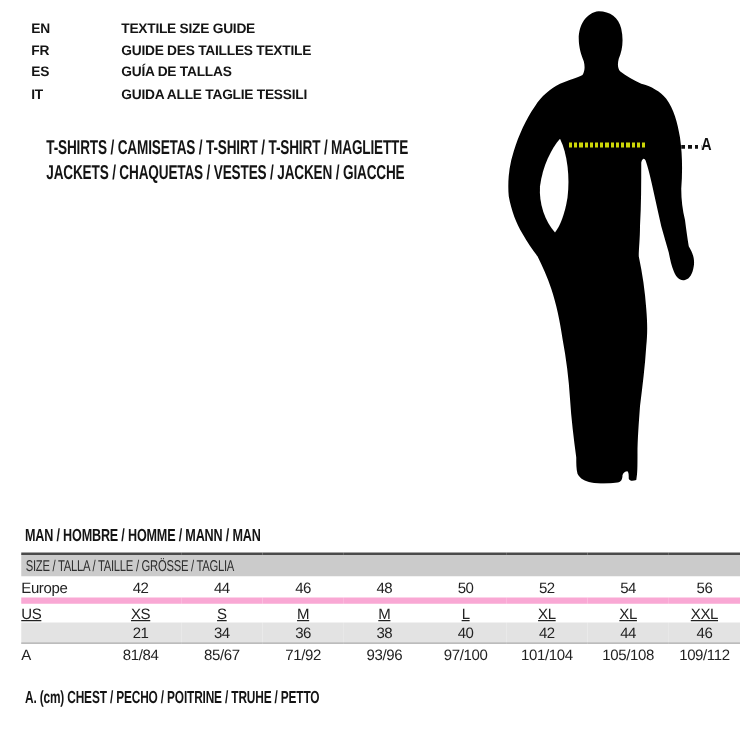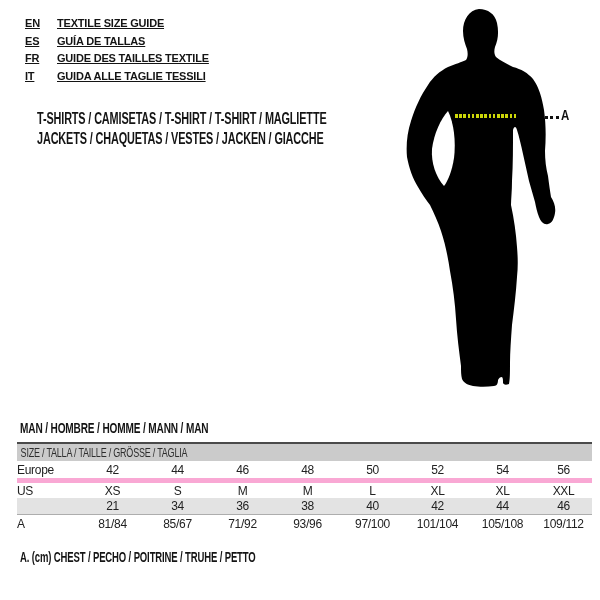--- a/index.html
+++ b/index.html
@@ -6,23 +6,23 @@
   body{
     width:600px;height:600px;position:relative;background:#ffffff;
     font-family:"Liberation Sans","DejaVu Sans",sans-serif;
     color:#1f1f1f;overflow:hidden;
   }
   .abs{position:absolute;}
 
   
   .langs{left:25px;top:15px;width:330px;}
   .lang-row{display:flex;height:17.5px;line-height:17.5px;
-    font-size:11px;font-weight:bold;letter-spacing:-0.2px;color:#141414;text-decoration:underline;}
+    font-size:11px;font-weight:bold;letter-spacing:-0.2px;color:#141414;}
   .lang-code{width:32px;flex:0 0 32px;}
-  .lang-label{flex:1;}
+  .lang-label{flex:1;margin-left:40px;}
 
   
   .cats{left:37px;top:109px;width:560px;}
   .cat-line{font-size:16px;font-weight:bold;line-height:19.5px;color:#141414;
     transform:scaleX(0.68);transform-origin:left center;white-space:nowrap;
     letter-spacing:-0.2px;}
 
   
   .figure-svg{left:405px;top:5px;}
   .chest-dash{left:455px;top:114px;width:62px;height:3.5px;}
@@ -38,46 +38,46 @@
   
   .size-table-wrap{left:17px;top:442px;width:575px;}
   table.size{border-collapse:collapse;table-layout:fixed;width:575px;
     border-top:2px solid #4a4a4a;}
   table.size td{padding:0;font-size:12px;color:#222;vertical-align:middle;
     letter-spacing:-0.3px;white-space:nowrap;overflow:visible;}
   tr.hdr td{background:#cbcbcb;height:17px;}
   .hdr-text{display:inline-block;padding-left:5px;font-size:12.5px;color:#2e2e2e;
     transform:scaleX(0.72);transform-origin:left center;white-space:nowrap;}
   tr.r-europe td{height:17px;border-bottom:5px solid #f9a8d4;}
-  tr.r-us td{height:15px;}
+  tr.r-us td{height:15px;text-decoration:underline;}
   tr.r-num td{height:16px;background:#e3e3e3;border-bottom:1px solid #adadad;}
   tr.r-a td{height:17px;}
   td.rowlabel{text-align:left;padding-left:5px;font-size:12.5px;}
   td.val{text-align:center;}
 
   
   .footnote{left:20px;top:549px;font-size:14px;font-weight:bold;color:#141414;
     transform:scaleX(0.68);transform-origin:left center;white-space:nowrap;
     letter-spacing:-0.2px;}
 </style>
 </head>
 <body>
 
 <div class="abs langs" id="langs">
     <div class="lang-row">
       <span class="lang-code">EN</span>
       <span class="lang-label">TEXTILE SIZE GUIDE</span>
     </div>
     <div class="lang-row">
+      <span class="lang-code">FR</span>
+      <span class="lang-label">GUIDE DES TAILLES TEXTILE</span>
+    </div>
+    <div class="lang-row">
       <span class="lang-code">ES</span>
       <span class="lang-label">GUÍA DE TALLAS</span>
-    </div>
-    <div class="lang-row">
-      <span class="lang-code">FR</span>
-      <span class="lang-label">GUIDE DES TAILLES TEXTILE</span>
     </div>
     <div class="lang-row">
       <span class="lang-code">IT</span>
       <span class="lang-label">GUIDA ALLE TAGLIE TESSILI</span>
     </div>
   </div>
 
 <div class="abs cats">
   <div class="cat-line">T-SHIRTS / CAMISETAS / T-SHIRT / T-SHIRT / MAGLIETTE</div>
   <div class="cat-line">JACKETS / CHAQUETAS / VESTES / JACKEN / GIACCHE</div>

